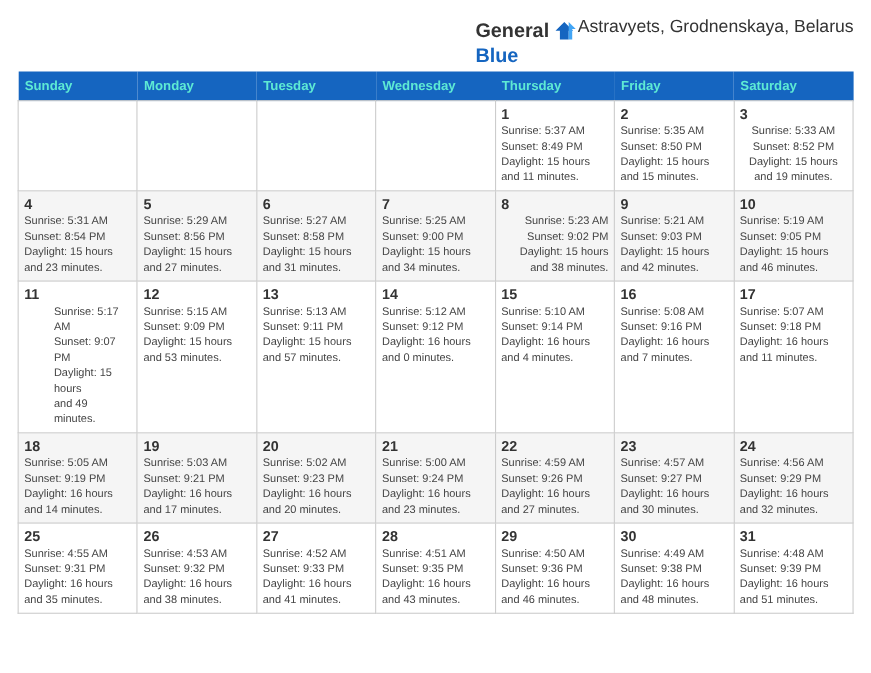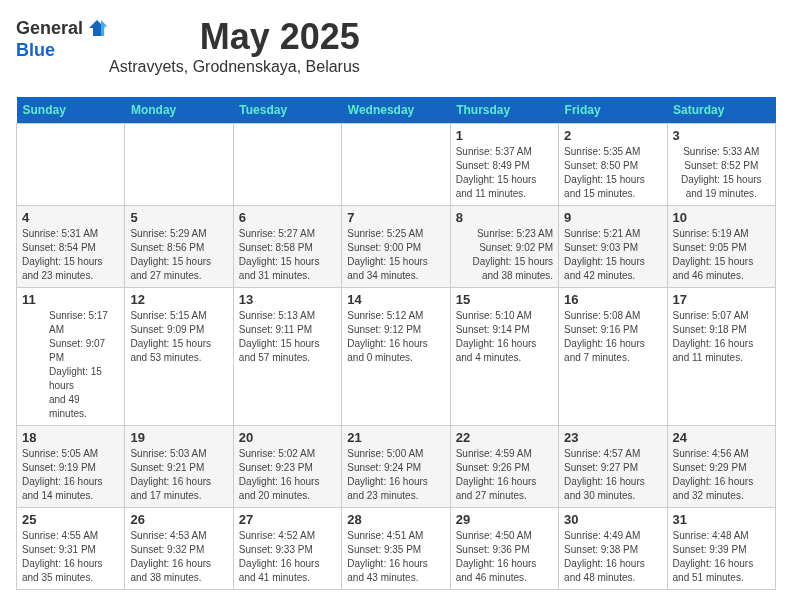--- a/index.html
+++ b/index.html
@@ -5,23 +5,23 @@
     * { box-sizing: border-box; margin: 0; padding: 0; }
     body {
       font-family: Arial, sans-serif;
       background: #fff;
       width: 792px;
       min-height: 612px;
       padding: 16px;
     }
     .header {
       display: flex;
-      justify-content: flex-start;
+      justify-content: flex-end;
       align-items: flex-start;
-      margin-bottom: 21px;
+      margin-bottom: 4px;
     }
     .logo {
       display: flex;
       flex-direction: column;
       align-items: flex-start;
     }
     .logo-text {
       display: flex;
       align-items: center;
     }
@@ -103,21 +103,20 @@
     <div class="logo-text">
       <span class="logo-general">General</span>
       <svg class="logo-icon" viewBox="0 0 30 30">
         <path d="M15 5 L25 15 L20 15 L20 25 L10 25 L10 15 L5 15 Z" fill="#1565c0"></path>
         <path d="M20 5 L28 13 L24 13 L24 25 L20 25 L20 13 Z" fill="#42a5f5"></path>
       </svg>
     </div>
     <span class="logo-blue">Blue</span>
   </div>
   <div class="title-section">
-    <div class="month-title">May 2025</div>
     <div class="subtitle">Astravyets, Grodnenskaya, Belarus</div>
   </div>
 </div>
 
 <table>
   <thead>
     <tr>
     <th>Sunday</th>
         <th>Monday</th>
         <th>Tuesday</th>

